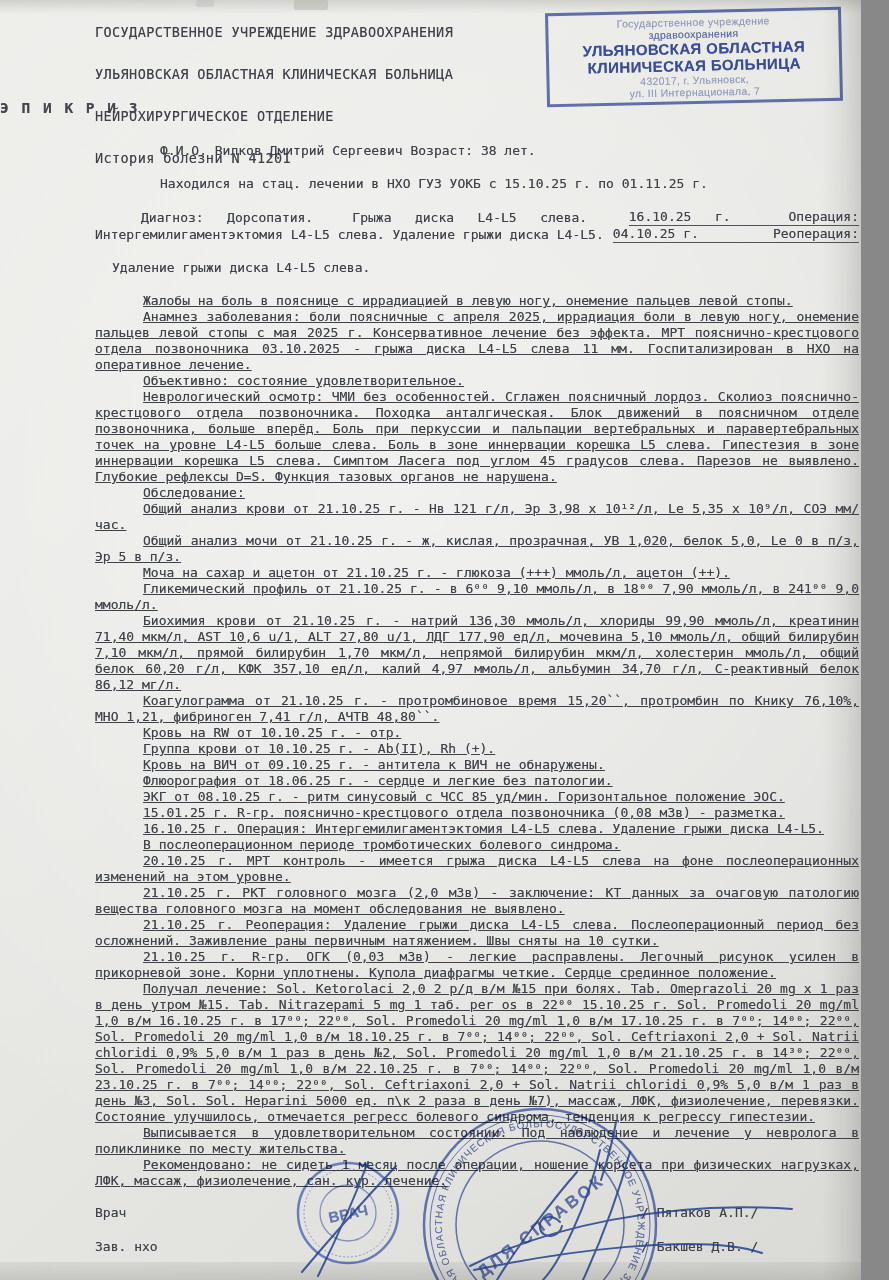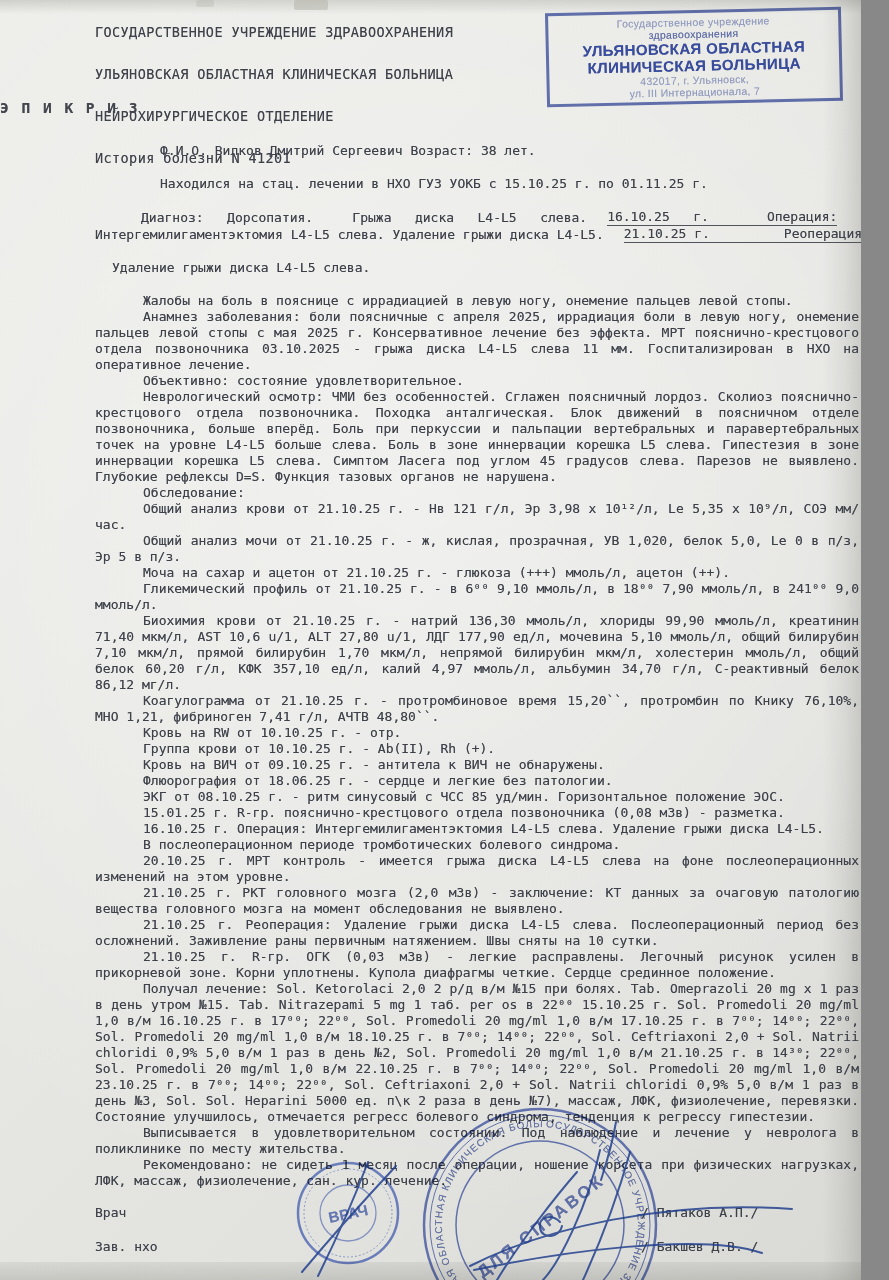--- a/index.html
+++ b/index.html
@@ -24,23 +24,23 @@
     text-align:center;color:#3c52b2;padding-top:3px;box-sizing:border-box;
     mix-blend-mode:multiply;font-family:"Liberation Sans",sans-serif;
   }
   .corner-stamp .sm{font-size:10.5px;line-height:12px;letter-spacing:.3px;opacity:.8;}
   .corner-stamp .faded{opacity:.5;}
   .corner-stamp .lg{font-size:15px;line-height:17px;font-weight:bold;letter-spacing:.4px;}
   .body{position:absolute;left:95px;top:126px;width:764px;font-size:13px;line-height:16px;}
   .para,.pline{text-align:justify;margin:17px;}
   .pline{white-space:pre;}
   .indent{text-indent:48px;}
-  .diag-row{display:flex;justify-content:flex-start;align-items:flex-end;white-space:pre;gap:20px;}
+  .diag-row{display:flex;justify-content:space-between;align-items:flex-end;white-space:pre;}
   .diag-tail{display:inline-flex;border-bottom:1px solid #50535b;}
-  #paragraphs p{text-align:justify;text-indent:48px;margin:0;}
+  #paragraphs p{text-align:justify;text-indent:48px;margin:0;text-decoration:underline;}
   #paragraphs p:first-child{margin-top:8px;}
   .sig-block{position:absolute;left:95px;top:1205px;width:764px;font-size:13px;}
   .sig-row{position:relative;height:20px;margin-bottom:14px;}
   .sig-name{position:absolute;left:546px;top:0;}
   .stamps{position:absolute;left:0;top:0;width:889px;height:1280px;pointer-events:none;}
   svg text{font-family:"Liberation Sans",sans-serif;}
 </style>
 </head>
 <body>
 
@@ -75,21 +75,21 @@
       <div class="diag-row" style="padding-left:46px;">
         <span>Диагноз:   Дорсопатия.     Грыжа   диска   L4-L5   слева.</span>
         <span class="diag-tail" style="gap:58px;">
           <span>16.10.25   г.</span>
           <span>Операция:</span>
         </span>
       </div>
       <div class="diag-row">
         <span>Интергемилигаментэктомия L4-L5 слева. Удаление грыжи диска L4-L5.</span>
         <span class="diag-tail" style="gap:74px;">
-          <span>21.10.25 г.</span>
+          <span>04.10.25 г.</span>
           <span>Реоперация:</span>
         </span>
       </div>
       <div class="pline">Удаление грыжи диска L4-L5 слева.</div>
     </div>
 
     <div id="paragraphs">
         <p>Жалобы на боль в пояснице с иррадиацией в левую ногу, онемение пальцев левой стопы.</p>
         <p>Анамнез заболевания: боли поясничные с апреля 2025, иррадиация боли в левую ногу, онемение пальцев левой стопы с мая 2025 г. Консервативное лечение без эффекта. МРТ пояснично-крестцового отдела позвоночника 03.10.2025 - грыжа диска L4-L5 слева 11 мм. Госпитализирован в НХО на оперативное лечение.</p>
         <p>Объективно: состояние удовлетворительное.</p>

